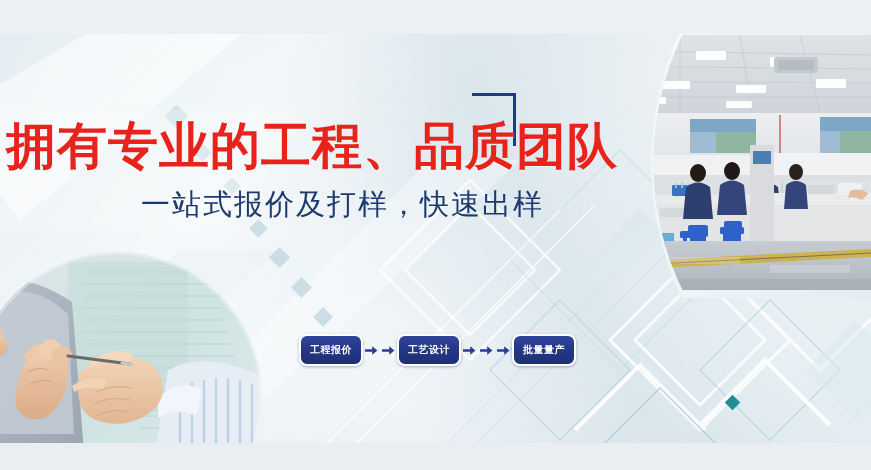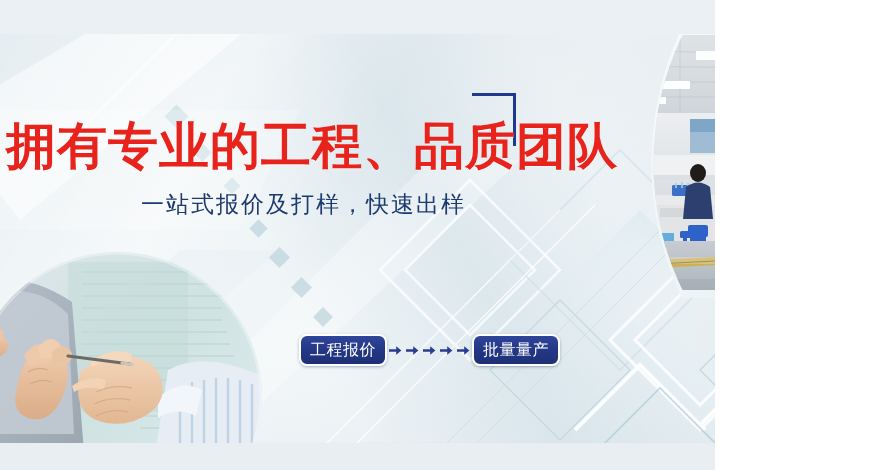--- a/index.html
+++ b/index.html
@@ -4,21 +4,21 @@
 <style>
   * { margin:0; padding:0; box-sizing:border-box; }
   html, body {
     width:871px; height:470px;
     font-family:"Liberation Sans", "DejaVu Sans", sans-serif;
     background:#ffffff;
     overflow:hidden;
   }
   #banner {
     position:relative;
-    width:715px; height:470px;
+    width:871px; height:470px;
     overflow:hidden;
     background:#eef2f5;
   }
 
   
   .bg-base {
     position:absolute; inset:0;
     background:
       linear-gradient(180deg,#eaf0f3 0%,#eaf0f3 7.3%,#e8eef1 7.4%,#eef3f5 40%,#f2f6f8 75%,#eef2f5 94%,#e9eef2 94.1%,#e9eef2 100%);
   }
@@ -65,21 +65,21 @@
     line-height:58px;
     font-weight:bold;
     letter-spacing:1px;
     color:#e8231c;
     white-space:nowrap;
     text-shadow:0 1px 0 rgba(255,255,255,.55);
   }
   .subhead {
     position:absolute;
     left:141px; top:186px;
-    font-size:23px;
+    font-size:29px;
     line-height:36px;
     font-weight:normal;
     letter-spacing:2px;
     color:#1d3a6e;
     white-space:nowrap;
   }
   .corner-bracket {
     position:absolute;
     left:472px; top:93px;
     width:44px; height:53px;
@@ -100,22 +100,22 @@
     position:relative;
     height:32px;
     display:flex;
     align-items:center;
     justify-content:center;
     padding:0 9px;
     background:linear-gradient(180deg,#2f459a 0%,#233785 52%,#1d2f75 100%);
     border:2px solid #ffffff;
     border-radius:8px;
     color:#ffffff;
-    font-size:16px;
-    font-weight:normal;
+    font-size:10px;
+    font-weight:bold;
     letter-spacing:.5px;
     white-space:nowrap;
     box-shadow:0 1px 3px rgba(25,45,100,.35);
   }
   .arrow {
     width:17px;
     height:20px;
     display:flex;
     align-items:center;
     justify-content:center;
@@ -539,20 +539,23 @@
       <span class="arrow">
         <svg width="13" height="11" viewBox="0 0 13 11">
           <path d="M0 4.2 H7.2 V1.2 L12.4 5.5 L7.2 9.8 V6.8 H0 Z" fill="#2a3d8f"></path>
         </svg>
       </span>
       <span class="arrow">
         <svg width="13" height="11" viewBox="0 0 13 11">
           <path d="M0 4.2 H7.2 V1.2 L12.4 5.5 L7.2 9.8 V6.8 H0 Z" fill="#2a3d8f"></path>
         </svg>
       </span>
+      <div class="chip">
+        <span>工艺设计</span>
+      </div>
       <span class="arrow">
         <svg width="13" height="11" viewBox="0 0 13 11">
           <path d="M0 4.2 H7.2 V1.2 L12.4 5.5 L7.2 9.8 V6.8 H0 Z" fill="#2a3d8f"></path>
         </svg>
       </span>
       <span class="arrow">
         <svg width="13" height="11" viewBox="0 0 13 11">
           <path d="M0 4.2 H7.2 V1.2 L12.4 5.5 L7.2 9.8 V6.8 H0 Z" fill="#2a3d8f"></path>
         </svg>
       </span>

